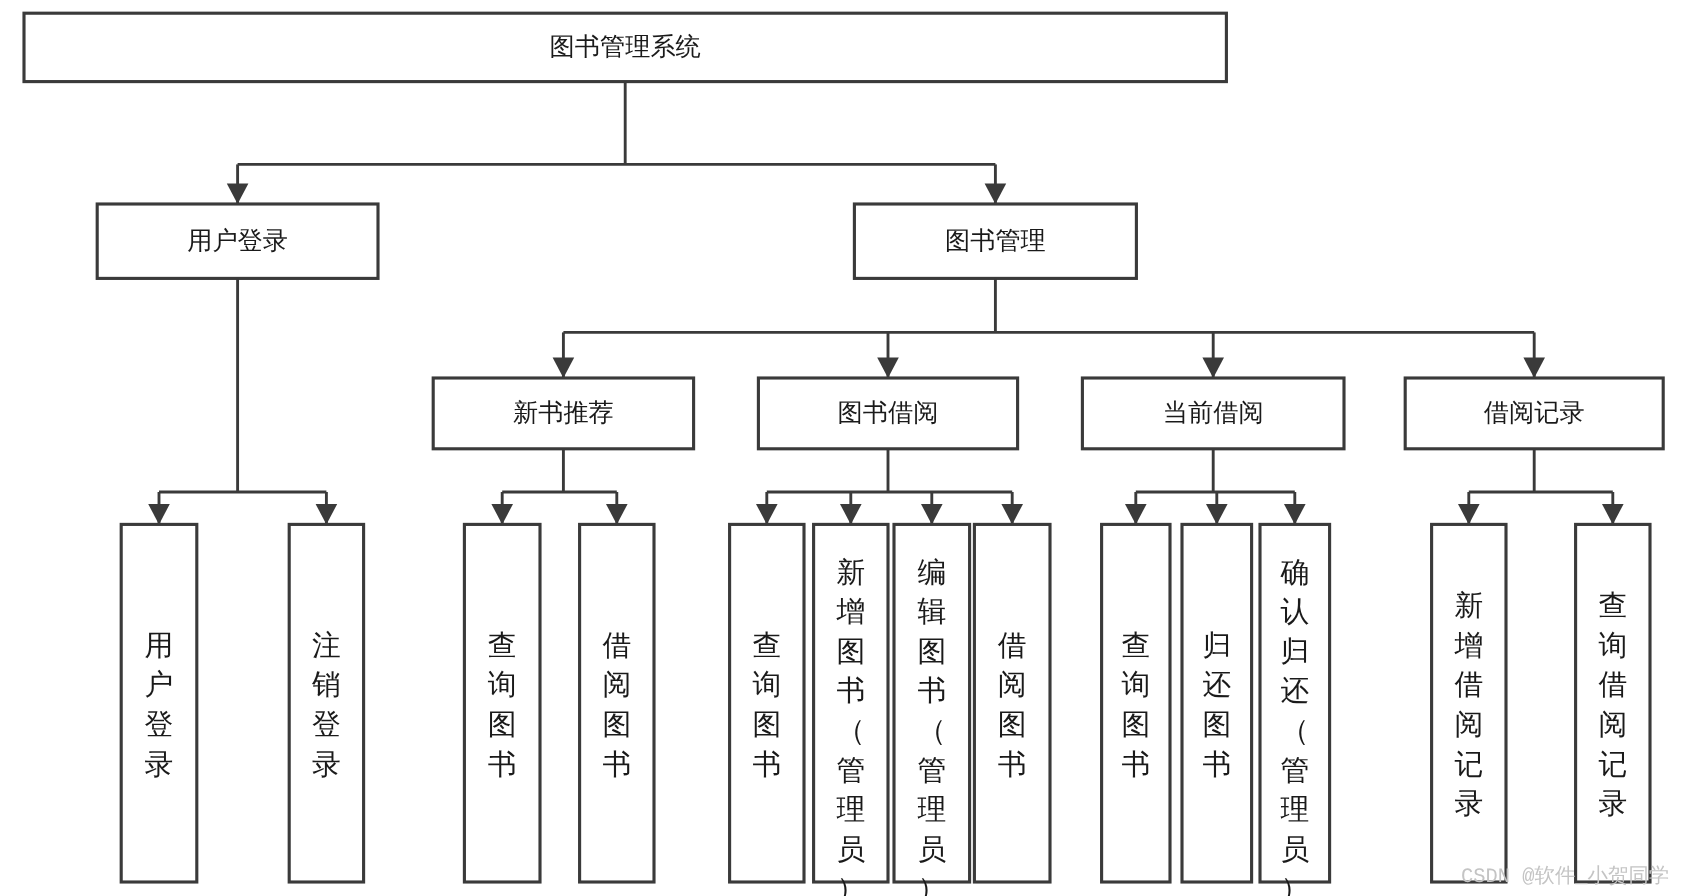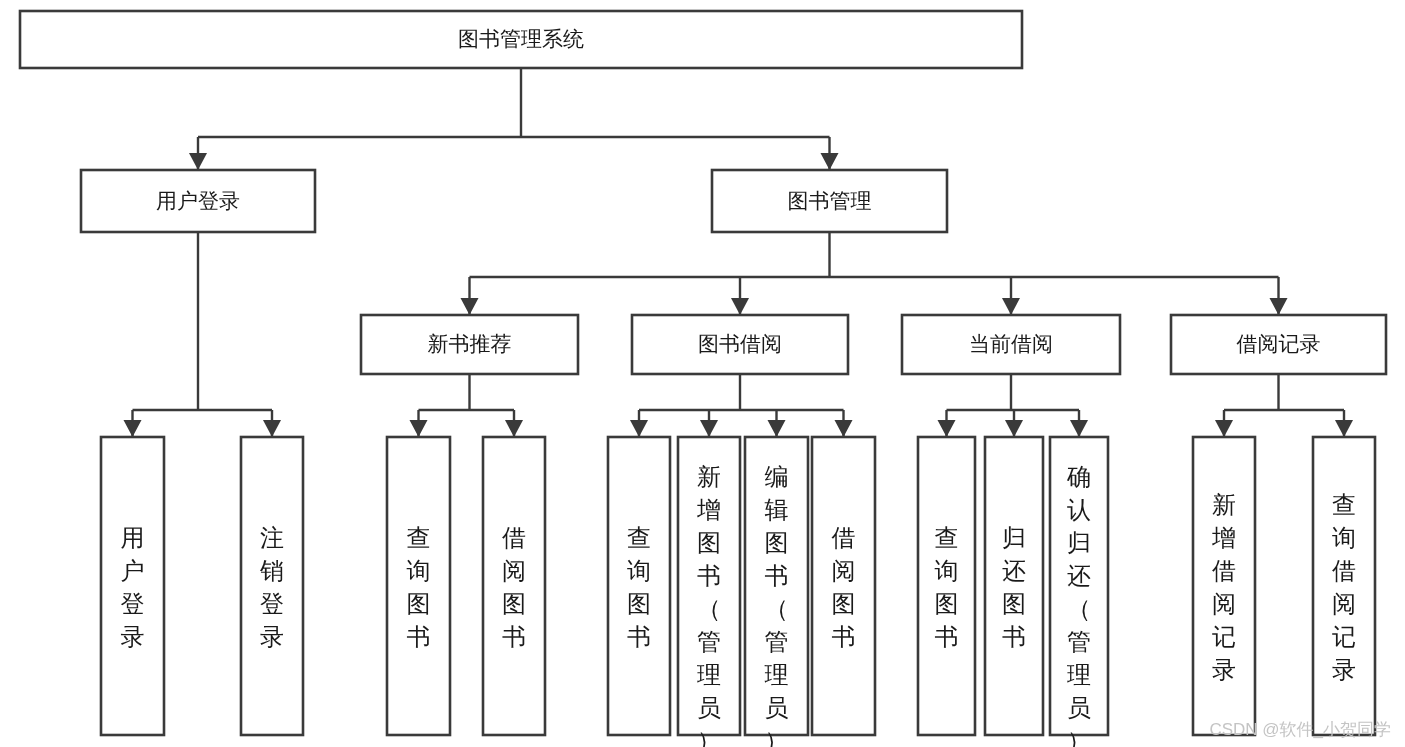--- a/index.html
+++ b/index.html
@@ -54,21 +54,21 @@
     font-family: "Liberation Sans", "DejaVu Sans", sans-serif;
     font-size: 24px;
     text-anchor: middle;
   }
   .watermark-text {
     position: absolute;
     right: 14px;
     bottom: 6px;
     color: #c4c4c4;
     font-size: 17px;
-    font-family: Liberation Sans, sans-serif;
+    font-family: Liberation Mono, monospace;
     white-space: nowrap;
     user-select: none;
   }
 </style>
 </head>
 <body>
 
 <div id="diagram-root">
   <svg id="tree-svg" viewBox="0 0 1405 747" xmlns="http://www.w3.org/2000/svg">
     <g id="connector-layer">

